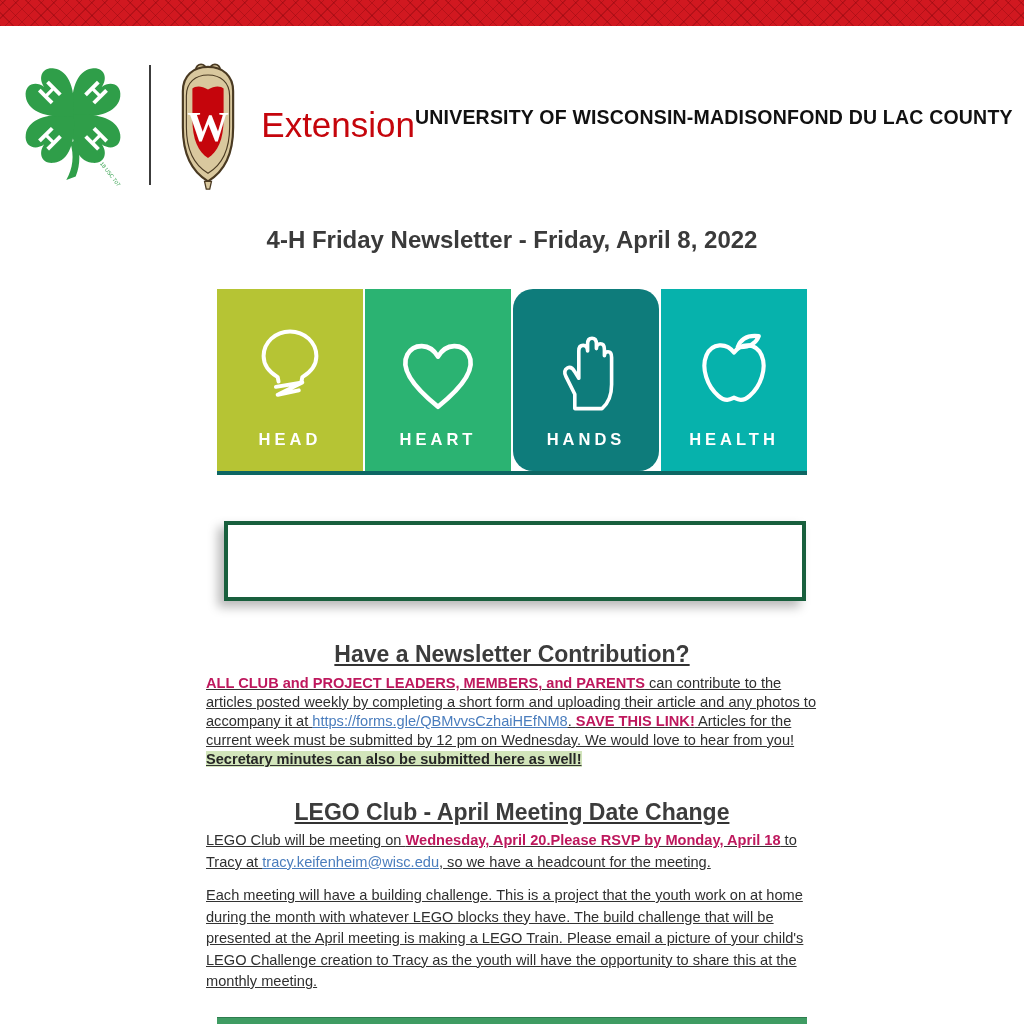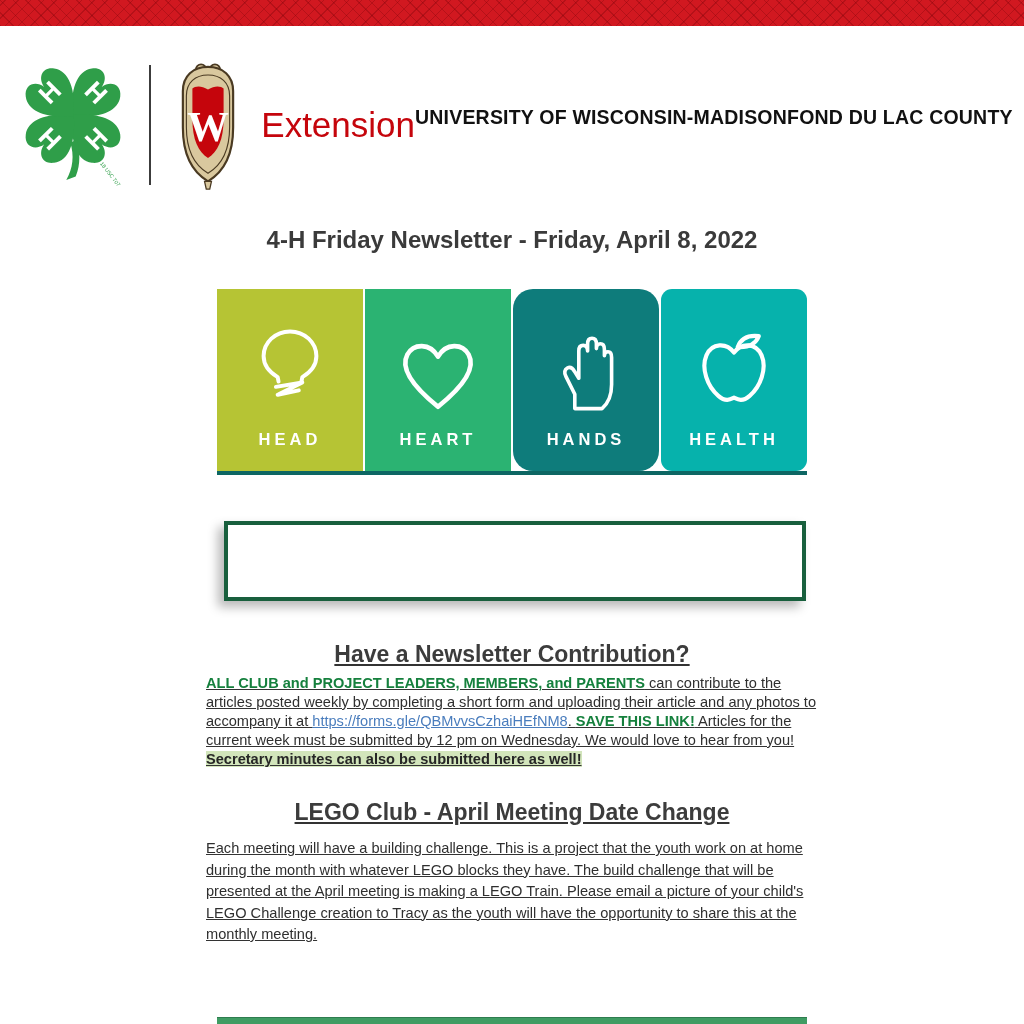--- a/index.html
+++ b/index.html
@@ -42,21 +42,21 @@
   .cn-title { color:#fff; font-weight:bold; font-size:36px; letter-spacing:7px; }
 
   
   .content { width:612px; margin:0 auto;text-decoration:underline; }
   .section-heading { text-align:center; font-size:23px; font-weight:bold; color:#3c3c3c; }
   .h-contrib { margin-top:38px; }
   .h-lego { margin-top:30px; }
   .body-text { margin-top:6px; font-size:14.6px; line-height:19px; color:#2f2f2f; }
   .lego-text { margin-top:4px; font-size:14.6px; line-height:21.5px; color:#2f2f2f; }
   .lego-text-2 { margin-top:12px; }
-  .body-text b, .lego-text b { color:#15803d; }
+  .body-text b, .lego-text b { color:#be185d; }
   a.link { color:#4a7dbd; text-decoration:underline; cursor:pointer; }
   .highlight { background:#d2e5bb; font-weight:bold; color:#262626; }
 
   
   .next-banner { position:absolute; top:1017px; left:50%; transform:translateX(-50%);
                  width:590px; height:7px; background:#3f9c63; border-top:1px solid #2e7d4f; }
 </style>
 </head>
 <body>
 
@@ -128,41 +128,42 @@
       <div class="plabel">HEART</div>
     </div>
     <div class="panel" style="background-color: rgb(14, 124, 123); border-radius: 20px;">
       <div class="picon">
         <svg width="80" height="104" viewBox="0 0 100 110" fill="none" stroke="#fff" stroke-width="4.5" stroke-linecap="round" stroke-linejoin="round">
           <path d="M36 102 L36 84 L25 62 Q21 54 27 51 Q32 49 36 56 L41 64 L41 30 Q41 23 46.5 23 Q52 23 52 30 L52 21 Q52 14 57.5 14 Q63 14 63 21 L63 27 Q63 21 68 21 Q73 21 73 28 L73 36 Q73 31 77.5 31 Q82 31 82 38 L82 72 Q82 92 70 102 Z"></path>
         </svg>
       </div>
       <div class="plabel">HANDS</div>
     </div>
-    <div class="panel" style="background-color: rgb(6, 178, 172); border-radius: 11px;">
+    <div class="panel" style="background-color: rgb(6, 178, 172);">
       <div class="picon">
         <svg width="92" height="92" viewBox="0 0 100 100" fill="none" stroke="#fff" stroke-width="4.5" stroke-linecap="round" stroke-linejoin="round">
           <path d="M50 30 C42 19 26 19 20 33 C14 47 21 67 33 77 C41 84 46 81 50 79 C54 81 59 84 67 77 C79 67 86 47 80 33 C74 19 58 19 50 30 Z"></path>
           <path d="M54 24 Q59 10 77 12 Q72 25 54 24 Z"></path>
         </svg>
       </div>
       <div class="plabel">HEALTH</div>
     </div>
   </div>
 
   <div class="cn-wrap">
     <div class="cn-frame"></div>
   </div>
 
   <div class="content">
 
     <h2 class="section-heading h-contrib">Have a Newsletter Contribution?</h2>
     <p class="body-text"><b>ALL CLUB and PROJECT LEADERS, MEMBERS, and PARENTS</b><span> can contribute to the articles posted weekly by completing a short form and uploading their article and any photos to accompany it at </span><a class="link">https://forms.gle/QBMvvsCzhaiHEfNM8</a><span>. </span><b>SAVE THIS LINK!</b><span> Articles for the current week must be submitted by 12 pm on Wednesday. We would love to hear from you! </span><span class="highlight">Secretary minutes can also be submitted here as well!</span></p>
 
     <h2 class="section-heading h-lego">LEGO Club - April Meeting Date Change</h2>
+    <p class="lego-text"><span>LEGO Club will be meeting on </span><b>Wednesday, April 20.Please RSVP by Monday, April 18</b><span> to Tracy at </span><a class="link">tracy.keifenheim@wisc.edu</a><span>, so we have a headcount for the meeting.</span></p>
 
     <p class="lego-text lego-text-2">Each meeting will have a building challenge. This is a project that the youth work on at home during the month with whatever LEGO blocks they have. The build challenge that will be presented at the April meeting is making a LEGO Train. Please email a picture of your child's LEGO Challenge creation to Tracy as the youth will have the opportunity to share this at the monthly meeting.</p>
 
   </div>
 
   <div class="next-banner"></div>
 
 </div>
 
 </body></html>

